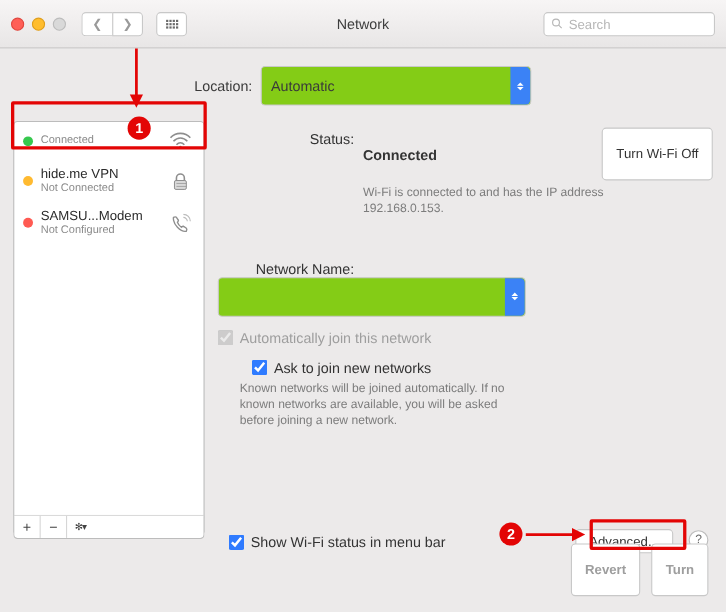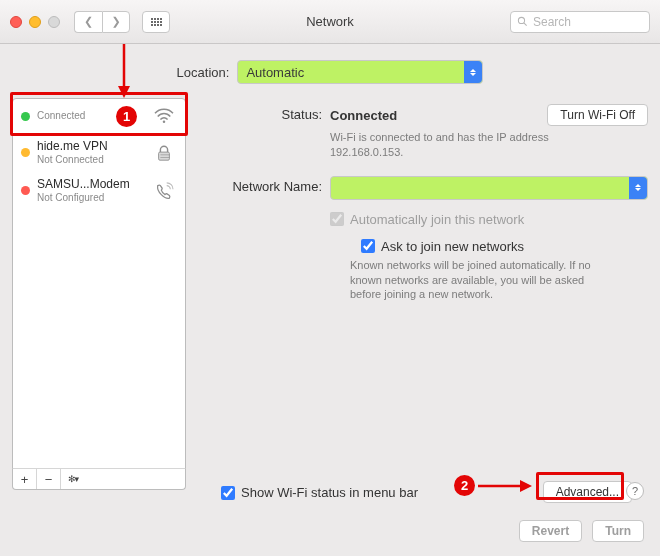--- a/index.html
+++ b/index.html
@@ -11,25 +11,25 @@
   .dot.yel { background: #ffbd2e; border: 1px solid #e09e1a; }
   .dot.grn { background: #d9d9d9; border: 1px solid #bcbcbc; }
   .navbtns { display: flex; }
   .navbtn { width: 28px; height: 22px; background: #fff; border: 1px solid #c8c8c8; display: flex; align-items: center; justify-content: center; font-size: 11px; color: #9a9a9a; }
   .navbtn:first-child { border-radius: 4px 0 0 4px; border-right: 0; }
   .navbtn:last-child { border-radius: 0 4px 4px 0; }
   .grid-btn { width: 28px; height: 22px; background: #fff; border: 1px solid #c8c8c8; border-radius: 4px; display: flex; align-items: center; justify-content: center; margin-left: 6px; }
   .grid-icon { display: grid; grid-template-columns: repeat(4,2px); grid-template-rows: repeat(3,2px); gap: 1px; }
   .grid-icon span { background: #6a6a6a; width: 2px; height: 2px; }
   .title { position: absolute; left: 50%; transform: translateX(-50%); font-size: 13px; color: #3d3d3d; }
-  .search { margin-left: auto; width: 140px; height: 22px; background: #fff; border: 1px solid #c8c8c8; border-radius: 4px; display: flex; align-items: center; padding: 0 6px; gap: 5px; color: #b6b6b6; font-size: 12px; }
+  .search { margin-left: auto; width: 156px; height: 22px; background: #fff; border: 1px solid #c8c8c8; border-radius: 4px; display: flex; align-items: center; padding: 0 6px; gap: 5px; color: #b6b6b6; font-size: 12px; }
   .search svg { width: 11px; height: 11px; }
 
   .location-row { display:flex; align-items:center; justify-content:center; gap:8px; padding: 16px 0 14px; font-size: 13px; color:#3a3a3a; }
-  .select { position:relative; background:#bef264; border:1px solid #c8c8c8; border-radius:4px; height:24px; display:flex; align-items:center; padding:0 22px 0 8px; font-size:13px; min-width:246px; }
+  .select { position:relative; background:#84cc16; border:1px solid #c8c8c8; border-radius:4px; height:36px; display:flex; align-items:center; padding:0 22px 0 8px; font-size:13px; min-width:246px; }
   .select .end { position:absolute; right:0; top:0; width:18px; height:100%; background:#3b82f6; border-radius:0 4px 4px 0; display:flex; flex-direction:column; align-items:center; justify-content:center; gap:1px; }
   .select .end::before, .select .end::after { content:""; border-left:3px solid transparent; border-right:3px solid transparent; }
   .select .end::before { border-bottom:3px solid #fff; }
   .select .end::after  { border-top:3px solid #fff; }
 
   .body { display:flex; padding: 0 12px 0 12px; gap:12px; }
   .sidebar { width:174px; height:374px; background:#fff; border:1px solid #bcbcbc; border-radius:4px 4px 0 0; overflow:hidden; }
   .service { display:flex; align-items:center; gap:7px; padding:6px 8px; border-bottom:1px solid rgba(0,0,0,0); position:relative; }
   .status-dot { width:9px; height:9px; border-radius:50%; flex-shrink:0; }
   .svc-text { line-height:1.15; flex:1; min-width:0; }
@@ -42,31 +42,31 @@
   .sidebar .svc3 .status-dot { background:#ffba30; }
 
   .footer-buttons { width:174px; height:22px; background:#fff; border:1px solid #bcbcbc; border-top:1px solid #d6d6d6; border-radius:0 0 4px 4px; display:flex; margin-left:12px; }
   .footer-buttons .fb { width:24px; height:100%; border-right:1px solid #d6d6d6; display:flex; align-items:center; justify-content:center; font-size:13px; color:#444; }
   .footer-buttons .fb:last-child { border-right:none; }
 
   .detail { flex:1; font-size:13px; color:#343434; padding-top: 6px;}
   .row { display:flex; align-items:flex-start; margin-bottom:10px; }
   .row .lbl { width:132px; text-align:right; padding-right:8px; padding-top:3px; color:#333; }
   .row .val { flex:1; }
-  .btn { background:#fff; border:1px solid #c8c8c8; border-radius:4px; padding:3px 12px; font-size:12px; color:#333; }
+  .btn { background:#fff; border:1px solid #c8c8c8; border-radius:4px; padding:16px 12px; font-size:12px; color:#333; }
   .bold { font-weight:600; }
   .muted { color:#7c7c7c; font-size:11px; line-height:1.35; }
   .chk { display:flex; align-items:center; gap:6px; font-size:13px; color:#333; }
   .chk input { width:14px; height:14px; accent-color:#2f7bff; }
   .chk input[disabled] { accent-color:#9f9f9f; }
   .chk.sub { margin-left: 0; padding-left: 31px; }
   .help-text { margin-left:20px; margin-top:4px; max-width:260px; }
 
-  .menubar-row { position:absolute; left:221px; bottom:56px; display:flex; align-items:flex-start; gap:6px; }
-  .advanced-wrap { position:absolute; right:28px; bottom:53px; }
+  .menubar-row { position:absolute; left:208px; bottom:56px; display:flex; align-items:flex-start; gap:6px; }
+  .advanced-wrap { position:absolute; right:48px; bottom:53px; }
   .help-btn { position:absolute; right:16px; bottom:56px; width:18px; height:18px; border-radius:50%; border:1px solid #bdbdbd; background:#fff; display:flex; align-items:center; justify-content:center; font-size:11px; color:#6b6b6b; }
 
   .bottom-actions { position:absolute; right:16px; bottom:14px; display:flex; gap:10px; }
   .bottom-actions .btn { color:#9e9e9e;font-weight:bold; }
 
   
   .anno-box { position:absolute; border:3px solid #e30505; border-radius:2px; pointer-events:none; }
   .badge { position:absolute; width:21px; height:21px; border-radius:50%; background:#e30505; color:#fff; font-weight:700; font-size:13px; display:flex; align-items:center; justify-content:center; pointer-events:none; }
   .arrow-svg { position:absolute; pointer-events:none; }
 </style>
@@ -169,21 +169,21 @@
       <div class="lbl">Status:</div>
       <div class="val">
         <div style="display:flex; align-items:center; justify-content:space-between; gap:10px;">
           <span class="bold">Connected</span>
           <button class="btn">Turn Wi-Fi Off</button>
         </div>
         <div class="muted" style="margin-top:4px; max-width:270px;">Wi-Fi is connected to            and has the IP address 192.168.0.153.</div>
       </div>
     </div>
 
-    <div class="row" style="margin-top:16px;">
+    <div class="row" style="margin-top:36px;flex-direction:column;">
       <div class="lbl">Network Name:</div>
       <div class="val">
         <div class="select" style="min-width:100%;">
           <span style="color:#d7d7d7;"> </span>
           <div class="end"></div>
         </div>
         <div style="margin-top:12px;">
           <label class="chk">
             <input type="checkbox" checked="" disabled="" style="">
             <span style="color:#9e9e9e;">Automatically join this network</span>

